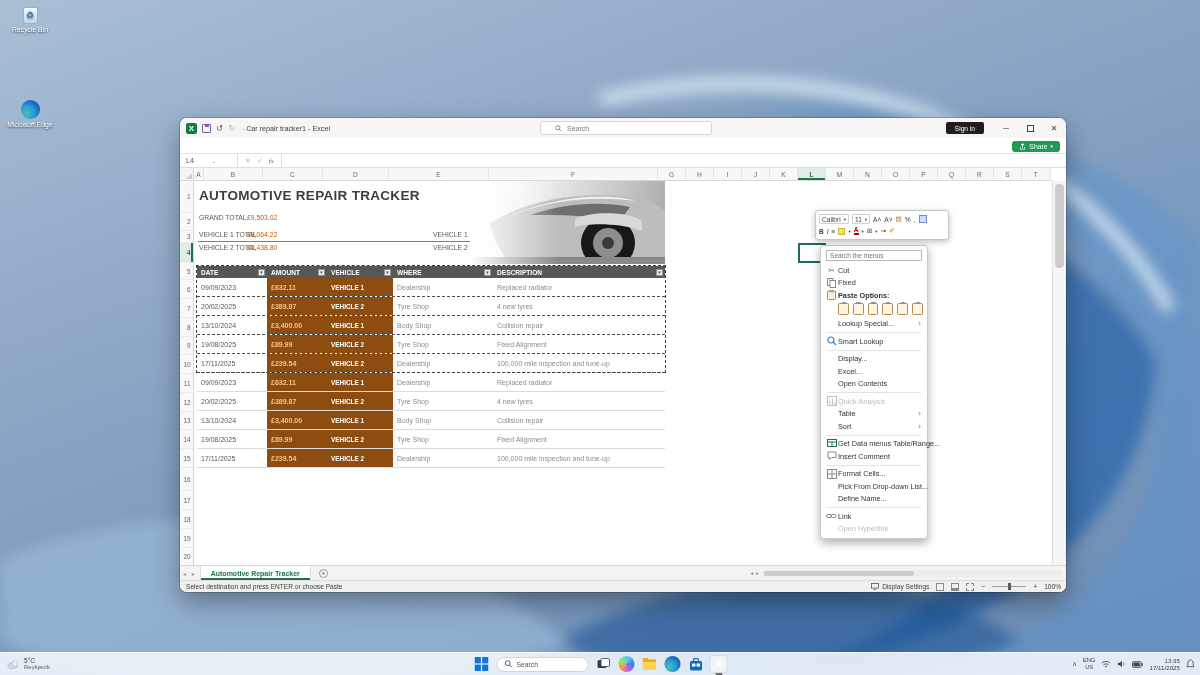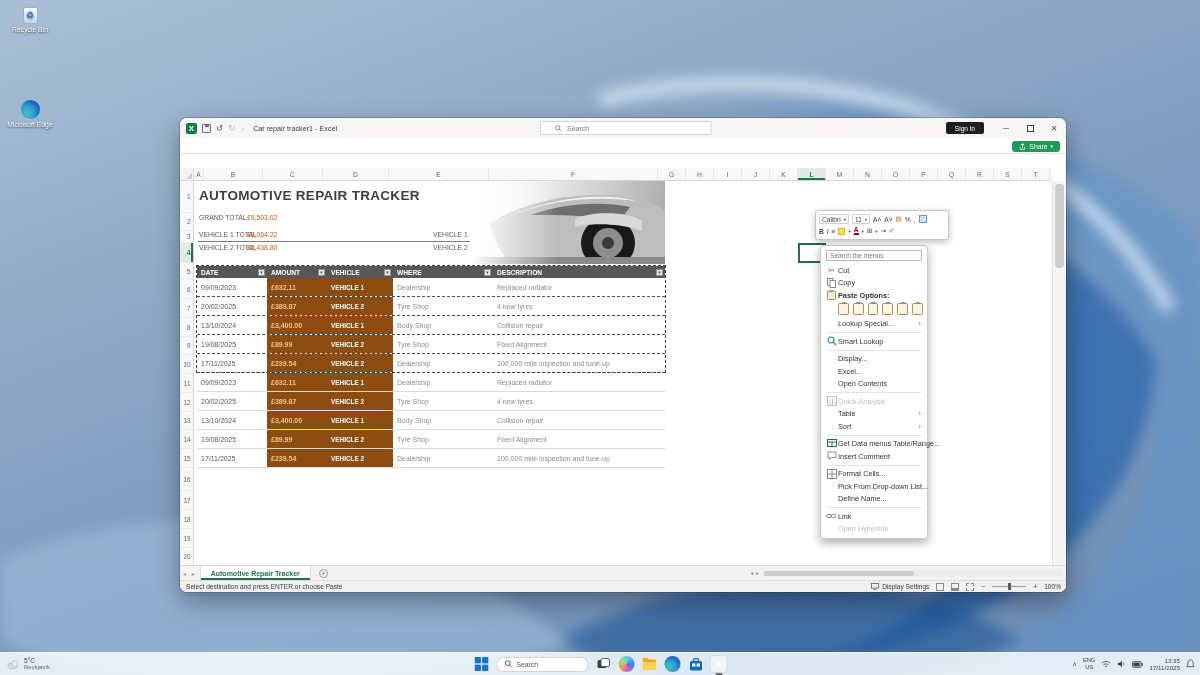--- a/index.html
+++ b/index.html
@@ -22,21 +22,21 @@
 
   .titlebar { position:absolute; left:0; top:0; right:0; height:20px; background:#f7f6f5; display:flex; align-items:center; }
   .qat { display:flex; align-items:center; gap:5px; padding-left:6px; }
   .xl-logo { width:11px; height:11px; background:#107c41; border-radius:2px; color:#fff; font-size:8px;
     font-weight:bold; text-align:center; line-height:11px; }
   .save-ic { width:9px; height:9px; border:1.2px solid #7b5fa8; border-radius:1px; position:relative; }
   .save-ic::before { content:""; position:absolute; left:1.5px; top:-1px; width:4px; height:3px; background:#7b5fa8; }
   .undo-ic,.redo-ic { font-size:8.5px; color:#555; }
   .redo-ic { color:#b9b9b9; }
   .qat-sep { color:#c2c2c2; font-size:7px; }
-  .doc-title { font-size:7.2px; color:#3d3d3d; margin-left:7px; white-space:nowrap; }
+  .doc-title { font-size:7.2px; color:#3d3d3d; white-space:nowrap; }
   .tb-search { position:absolute; left:360px; width:172px; height:14px; top:3px; background:#fff;
     border:1px solid #d6d4d2; border-radius:3px; display:flex; align-items:center; gap:4px;
     padding-left:26px; font-size:7px; color:#777; }
   .tb-right { position:absolute; right:0; top:0; height:20px; display:flex; align-items:center; }
   .signin { background:#1f1f1f; color:#fff; font-size:6.6px; padding:2.5px 9px; border-radius:2px; margin-right:10px; }
   .wbtn { width:24px; height:20px; display:flex; align-items:center; justify-content:center; font-size:8px; color:#444; }
   .maxbox { width:7px; height:7px; border:1px solid #444; }
 
   .ribbon-tabs { position:absolute; left:0; top:20px; right:0; height:16px; background:#fff;
     border-bottom:1px solid #e4e2e0; display:flex; align-items:center; padding-left:4px; }
@@ -227,20 +227,32 @@
       <div class="share-btn">
         <svg width="7" height="7" viewBox="0 0 10 10">
             <path d="M5 7 V1 M2.5 3.2 L5 1 L7.5 3.2" stroke="#fff" stroke-width="1.3" fill="none"></path>
             <path d="M2 6 v3 h6 v-3" stroke="#fff" fill="none"></path>
           </svg>
         <span>Share</span>
         <span style="font-size:5px">▾</span>
       </div>
     </div>
 
+    <div class="fbar">
+      <div class="namebox">
+        <span>L4</span>
+        <span style="font-size:5px;color:#888">⌄</span>
+      </div>
+      <div class="fx-ics">
+        <span>✕</span>
+        <span>✓</span>
+        <span class="fx">fx</span>
+      </div>
+      <div style="flex:1"></div>
+    </div>
 
     <div class="colhdr">
       <div class="corner"></div>
     <span class="colcell" style="width: 10px;">A</span>
         <span class="colcell" style="width: 59px;">B</span>
         <span class="colcell" style="width: 60px;">C</span>
         <span class="colcell" style="width: 66px;">D</span>
         <span class="colcell" style="width: 100px;">E</span>
         <span class="colcell" style="width: 169px;">F</span>
         <span class="colcell" style="width: 28px;">G</span>
@@ -449,21 +461,21 @@
           <div id="ctx-items">
               <div class="mi">
                 <span class="ic">✂</span>
                 <span class="lbl">Cut</span>
               </div>
               <div class="mi">
                 <span class="ic"><svg width="9" height="10" viewBox="0 0 9 10">
                     <rect x="0.5" y="0.5" width="5.5" height="7" fill="#fff" stroke="#8a8a8a"></rect>
                     <rect x="3" y="2.5" width="5.5" height="7" fill="#fff" stroke="#8a8a8a"></rect>
                   </svg></span>
-                <span class="lbl">Copy</span>
+                <span class="lbl">Fixed</span>
               </div>
               <div class="mi bold">
                 <span class="ic"><svg width="9" height="10" viewBox="0 0 9 10">
                     <rect x="0.5" y="1" width="8" height="8.5" rx="1" fill="#f7ecd8" stroke="#b08d4e"></rect>
                     <rect x="2.5" y="0.2" width="4" height="2" rx="0.5" fill="#9a9a9a"></rect>
                   </svg></span>
                 <span class="lbl">Paste Options:</span>
               </div>
               <div class="paste-row">
                 <span class="clip"></span>

